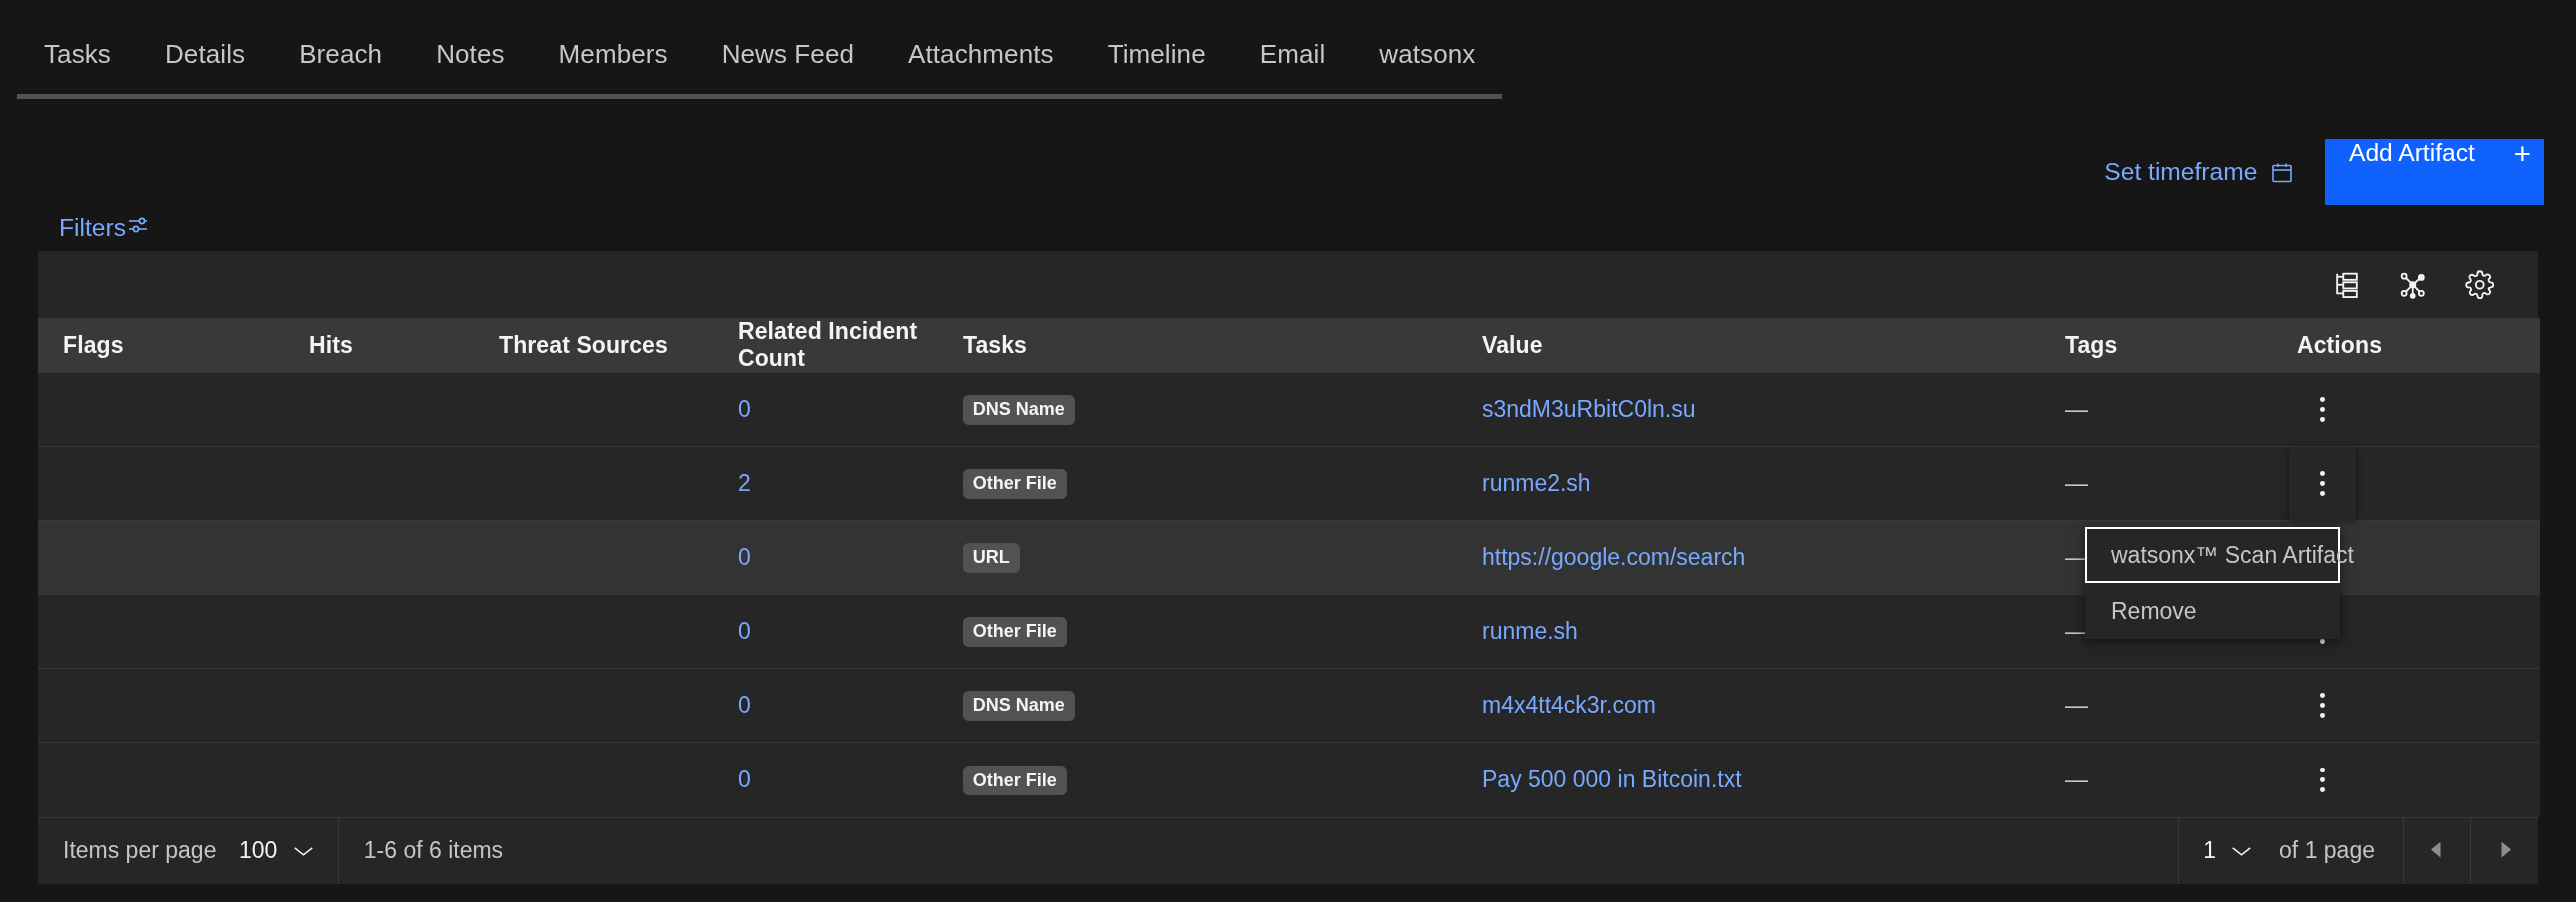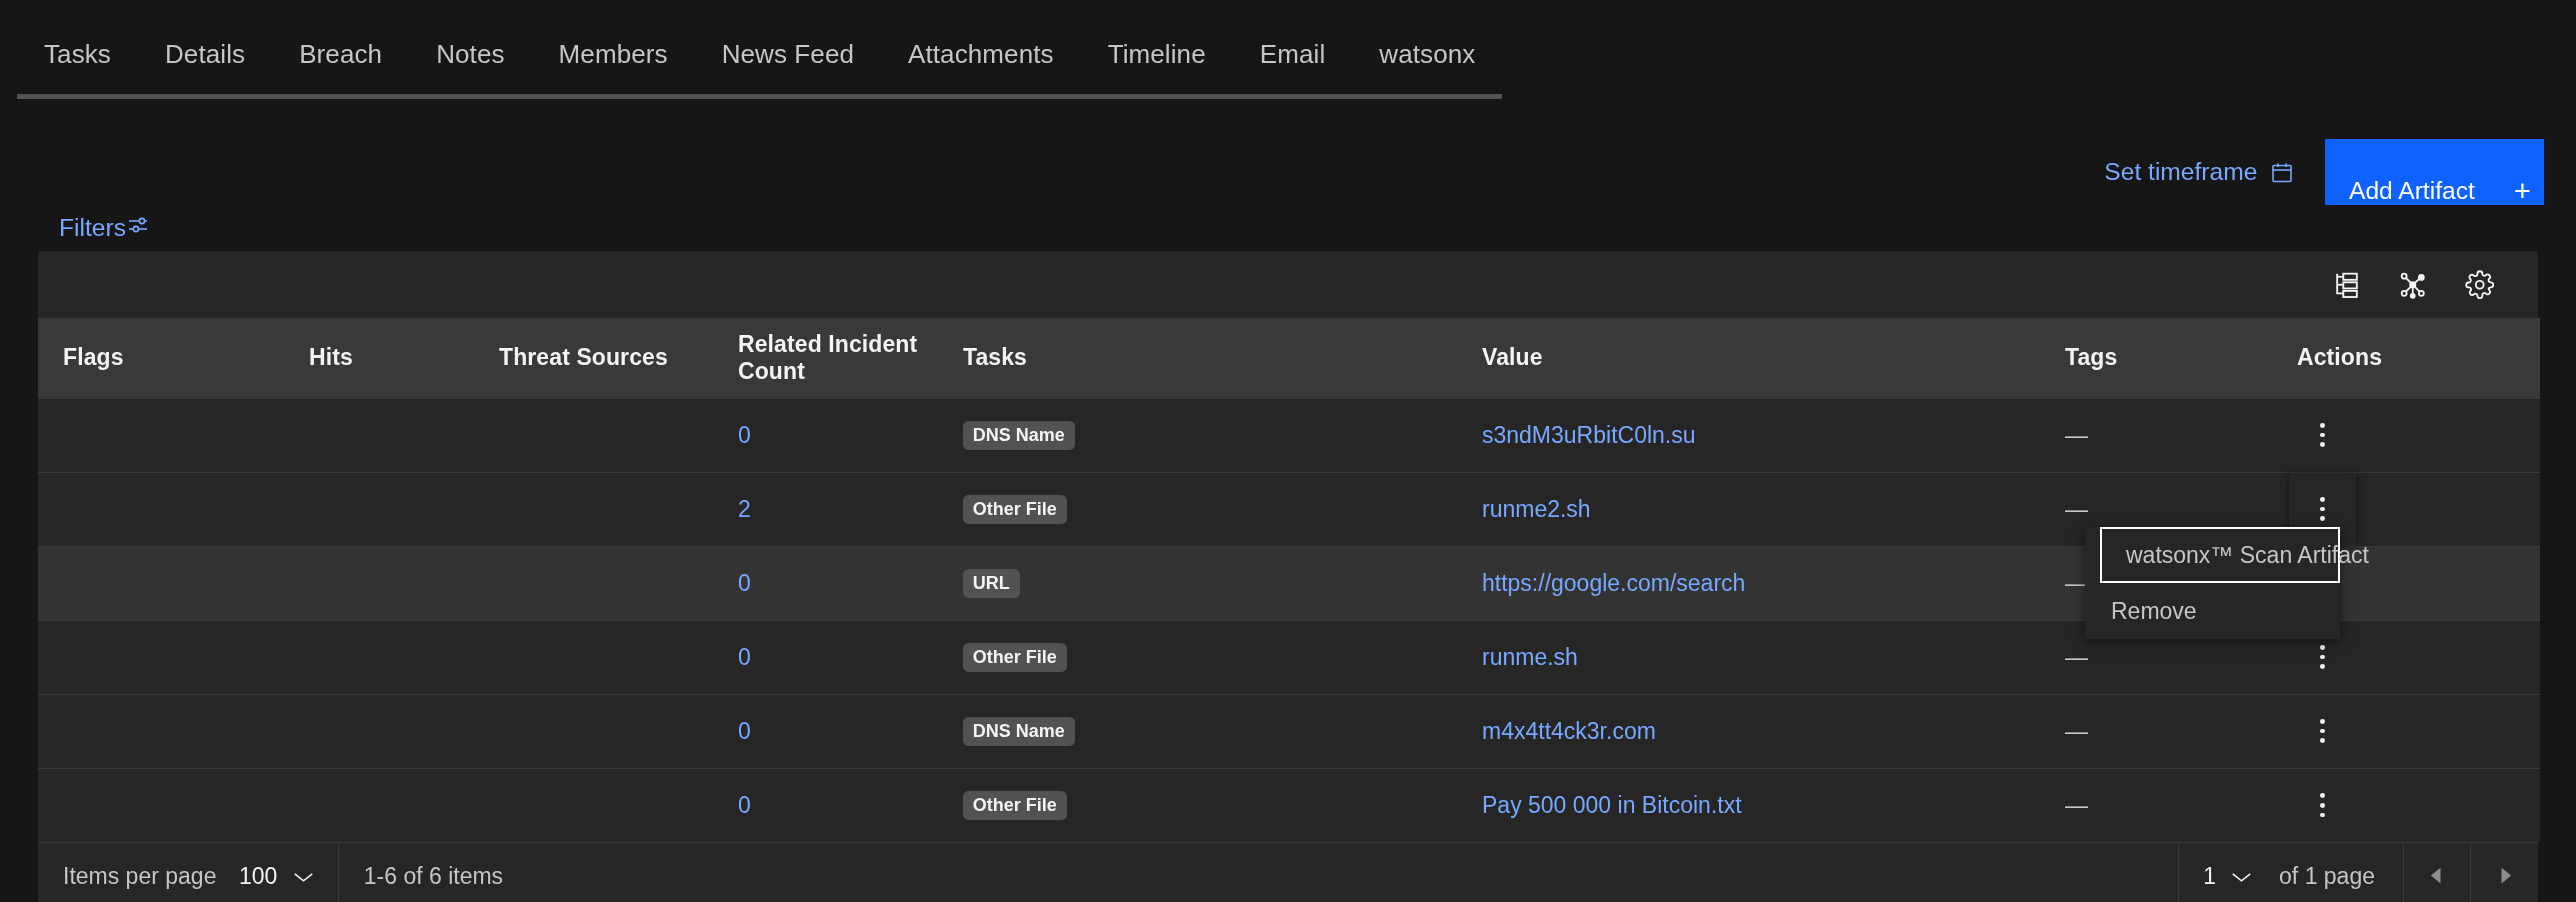--- a/index.html
+++ b/index.html
@@ -74,21 +74,21 @@
     color: #78a9ff;
     font-size: 24.6px;
     cursor: pointer;
     background: transparent;
     border: none;
     white-space: nowrap;
   }
   .set-timeframe svg { display: block; }
   .add-artifact {
     display: flex;
-    align-items: flex-end;
+    align-items: flex-start;
     justify-content: space-between;
     gap: 39px;
     width: 219px;
     background: #0f62fe;
     color: #ffffff;
     font-size: 24.6px;
     padding: 0 21px 0 24px;
     cursor: pointer;
     border: none;
     white-space: nowrap;
@@ -139,21 +139,21 @@
     cursor: pointer;
     background: transparent;
     border: none;
   }
 
   table {
     width: 100%;
     border-collapse: collapse;
     table-layout: fixed;
   }
-  thead tr { background: #393939; height: 80px; }
+  thead tr { background: #393939; height: 54px; }
   thead th {
     text-align: left;
     vertical-align: middle;
     color: #f4f4f4;
     font-size: 23px;
     font-weight: bold;
     padding: 0 0 0 25px;
     letter-spacing: 0.1px;
   }
   th.c-flags   { width: 246px; }
@@ -302,21 +302,20 @@
     align-items: center;
     padding: 0 24px;
     color: #c6c6c6;
     font-size: 23px;
     cursor: pointer;
     white-space: nowrap;
     border: 2.1px solid transparent;
   }
   .menu-item.focused {
     border: 2.1px solid #ffffff;
-    margin-left: 15px;
   }
 </style>
 </head>
 <body>
 
 <div class="page">
 
   <nav class="tabbar" id="tabbar">
       <button class="tab">
         <span class="tab-label">Tasks</span>

